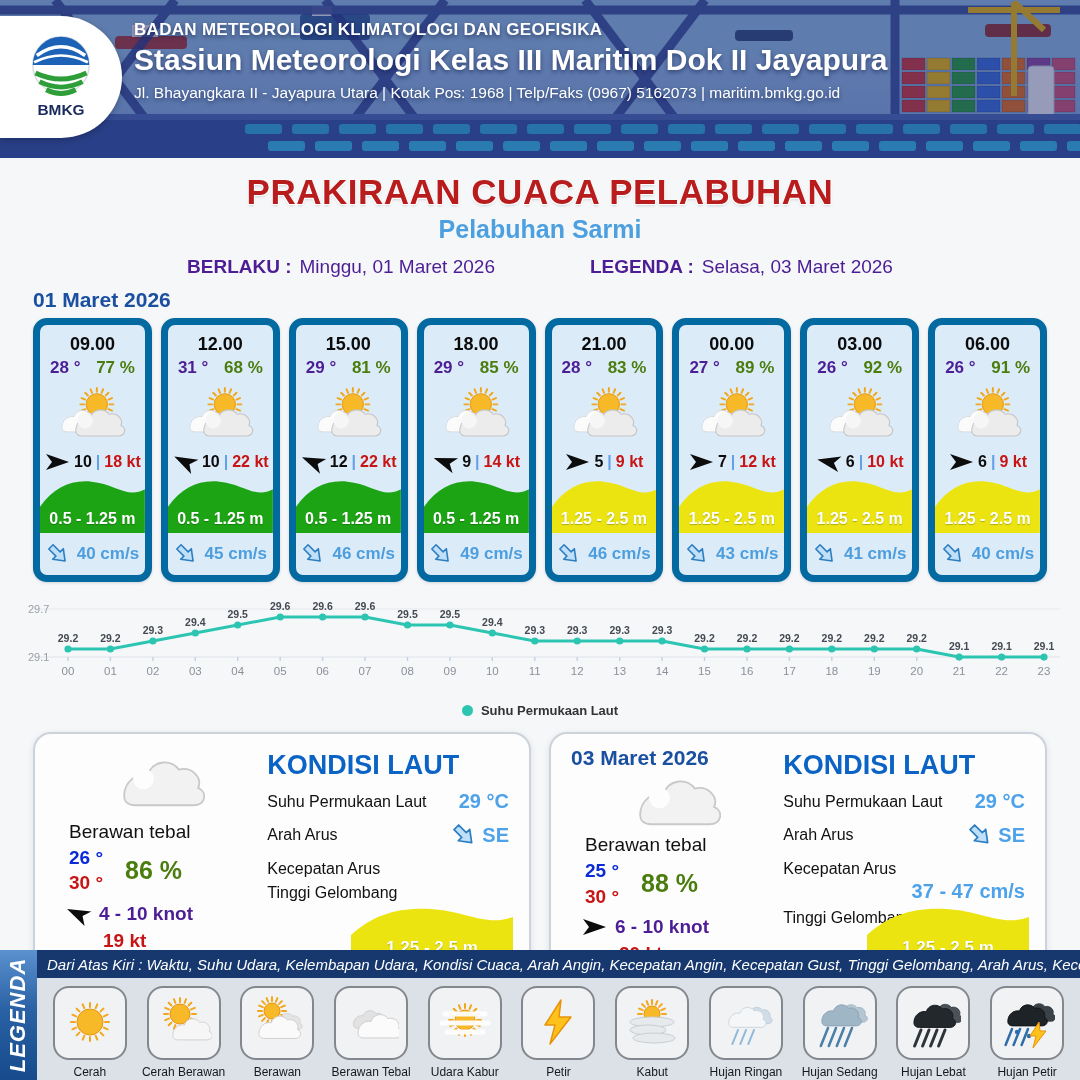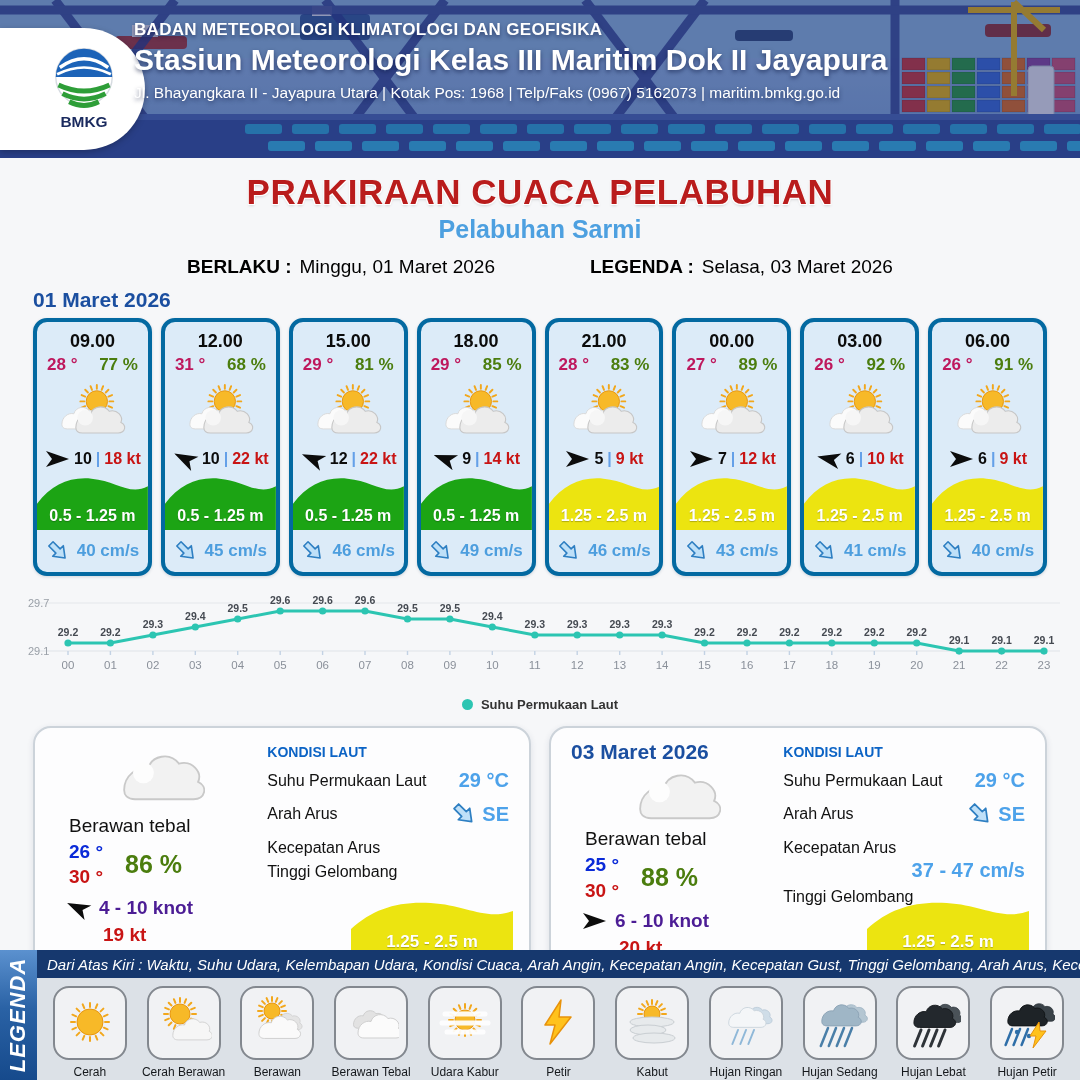--- a/index.html
+++ b/index.html
@@ -4,48 +4,48 @@
 <style>
   html,body{margin:0;padding:0}
   body{
     width:1080px;height:1080px;overflow:hidden;background:#f6f7f9;
     font-family:"Liberation Sans","DejaVu Sans",sans-serif;position:relative;
   }
   
   .hero{position:relative;height:158px;overflow:hidden}
   .hero svg.hero-bg{position:absolute;inset:0;width:100%;height:100%;display:block}
   .logo-pill{
-    position:absolute;left:0;top:28px;width:122px;height:122px;background:#fff;
+    position:absolute;left:0;top:16px;width:122px;height:122px;background:#fff;
     border-radius:0 61px 61px 0;display:flex;align-items:center;justify-content:center;
-    box-shadow:0 2px 6px rgba(0,0,0,.25);z-index:3;padding-left:23px;
+    box-shadow:0 2px 6px rgba(0,0,0,.25);z-index:3;
   }
   .hero-text{position:absolute;left:134px;top:20px;z-index:3;color:#fff;text-shadow:0 2px 4px rgba(10,20,60,.55)}
   .hero-agency{font-size:17px;font-weight:bold;letter-spacing:.3px}
   .hero-station{font-size:30px;font-weight:bold;margin-top:3px}
   .hero-address{font-size:15.5px;margin-top:7px}
   
   .title-main{
     text-align:center;margin-top:14px;font-size:35px;font-weight:800;color:#b91c1c;
     letter-spacing:.5px;text-shadow:1px 1px 0 #fff,-1px 1px 0 #fff,0 2px 3px rgba(0,0,0,.15);
   }
   .title-sub{text-align:center;font-size:25px;font-weight:bold;color:#4da0e0;margin-top:3px}
-  .validity{display:flex;justify-content:center;gap:95px;margin-top:12px;font-size:19px;color:#000000}
+  .validity{display:flex;justify-content:center;gap:95px;margin-top:12px;font-size:19px;color:#4c1d95}
   .validity .grp{display:flex;gap:8px;align-items:baseline}
   .v-label{font-weight:bold}
   
   .day1{margin:10px 33px 0}
   .day-label{font-size:21px;font-weight:bold;color:#1b4fa0;margin-bottom:6px}
   .cards{display:grid;grid-template-columns:repeat(8,1fr);gap:9px}
   .hcard{
-    background:#dcebf8;border:4px solid #0369a1;border-radius:14px;height:250px;
+    background:#dcebf8;border:7px solid #0369a1;border-radius:14px;height:250px;
     display:flex;flex-direction:column;overflow:hidden;box-shadow:0 1px 3px rgba(40,60,90,.18);
   }
   .hc-time{text-align:center;font-weight:bold;font-size:18px;color:#0b0b0b;margin-top:9px}
   .hc-th{display:flex;justify-content:space-between;padding:3px 10px 0;font-size:17px;font-weight:bold}
-  .hc-temp{color:#be185d}.hc-hum{color:#4b7d0e}
+  .hc-temp{color:#4c1d95}.hc-hum{color:#4b7d0e}
   .hc-icon{height:72px;display:flex;align-items:center;justify-content:center;margin-top:2px}
   .hc-wind{display:flex;align-items:center;justify-content:center;gap:4px;font-size:16px;font-weight:bold;color:#0c0c0c}
   .hc-wind .dart{display:flex}
   .hc-sep{color:#64a0e8}
   .hc-gust{color:#c81414}
   .hc-wave{position:relative;margin-top:auto;height:62px}
   .hc-wave svg{position:absolute;inset:0;width:100%;height:100%}
   .hc-wave-text{position:absolute;bottom:5px;width:100%;text-align:center;color:#fff;font-weight:bold;font-size:16px;text-shadow:0 1px 1px rgba(0,0,0,.25)}
   .hc-cur{display:flex;align-items:center;justify-content:center;gap:7px;height:42px;font-size:17px;font-weight:bold;color:#4d9ede}
   
@@ -62,21 +62,21 @@
   .dc-date{font-size:21px;font-weight:bold;color:#1b4fa0}
   .dc-cloudicon{height:74px;display:flex;justify-content:center;align-items:center}
   .dc-cond{font-size:19px;color:#111;margin:2px 0 2px;padding-left:14px}
   .dc-temps{display:flex;align-items:center;gap:22px;padding-left:14px}
   .dc-tcol{display:flex;flex-direction:column;font-size:19px;font-weight:bold;line-height:1.35}
   .dc-tmin{color:#0a2ad8}.dc-tmax{color:#c81414}
   .dc-hum{font-size:25px;font-weight:bold;color:#4b7d0e}
   .dc-wind{display:flex;align-items:center;gap:8px;font-size:19px;font-weight:bold;color:#4c1d95;margin-top:7px;padding-left:10px}
   .dc-gust{color:#c81414;font-size:19px;font-weight:bold;margin:5px 0 11px 48px}
   .dc-right{flex:1;position:relative;padding-top:4px}
-  .sea-title{font-size:14px;font-weight:bold;color:#0b63c5;margin-bottom:9px}
+  .sea-title{font-size:27px;font-weight:bold;color:#0b63c5;margin-bottom:9px}
   .sea-row{display:flex;justify-content:space-between;align-items:center;font-size:16px;color:#111;margin-top:9px}
   .sea-val{color:#4da2ea;font-weight:bold;font-size:20px}
   .sea-dirval{display:flex;align-items:center;gap:5px}
   .sea-speedval{text-align:right;margin-top:2px}
   .sea-wave{position:absolute;right:-4px;bottom:0;width:162px;height:64px}
   .sea-wave svg{position:absolute;inset:0;width:100%;height:100%}
   .sea-wave .hc-wave-text{font-size:17px}
   
   .legendf{position:absolute;left:0;right:0;bottom:0;height:130px;display:flex}
   .lg-bar{width:37px;background:linear-gradient(180deg,#5b91cf 0%,#2a62a5 45%,#164a8c 100%);display:flex;align-items:center;justify-content:center}

